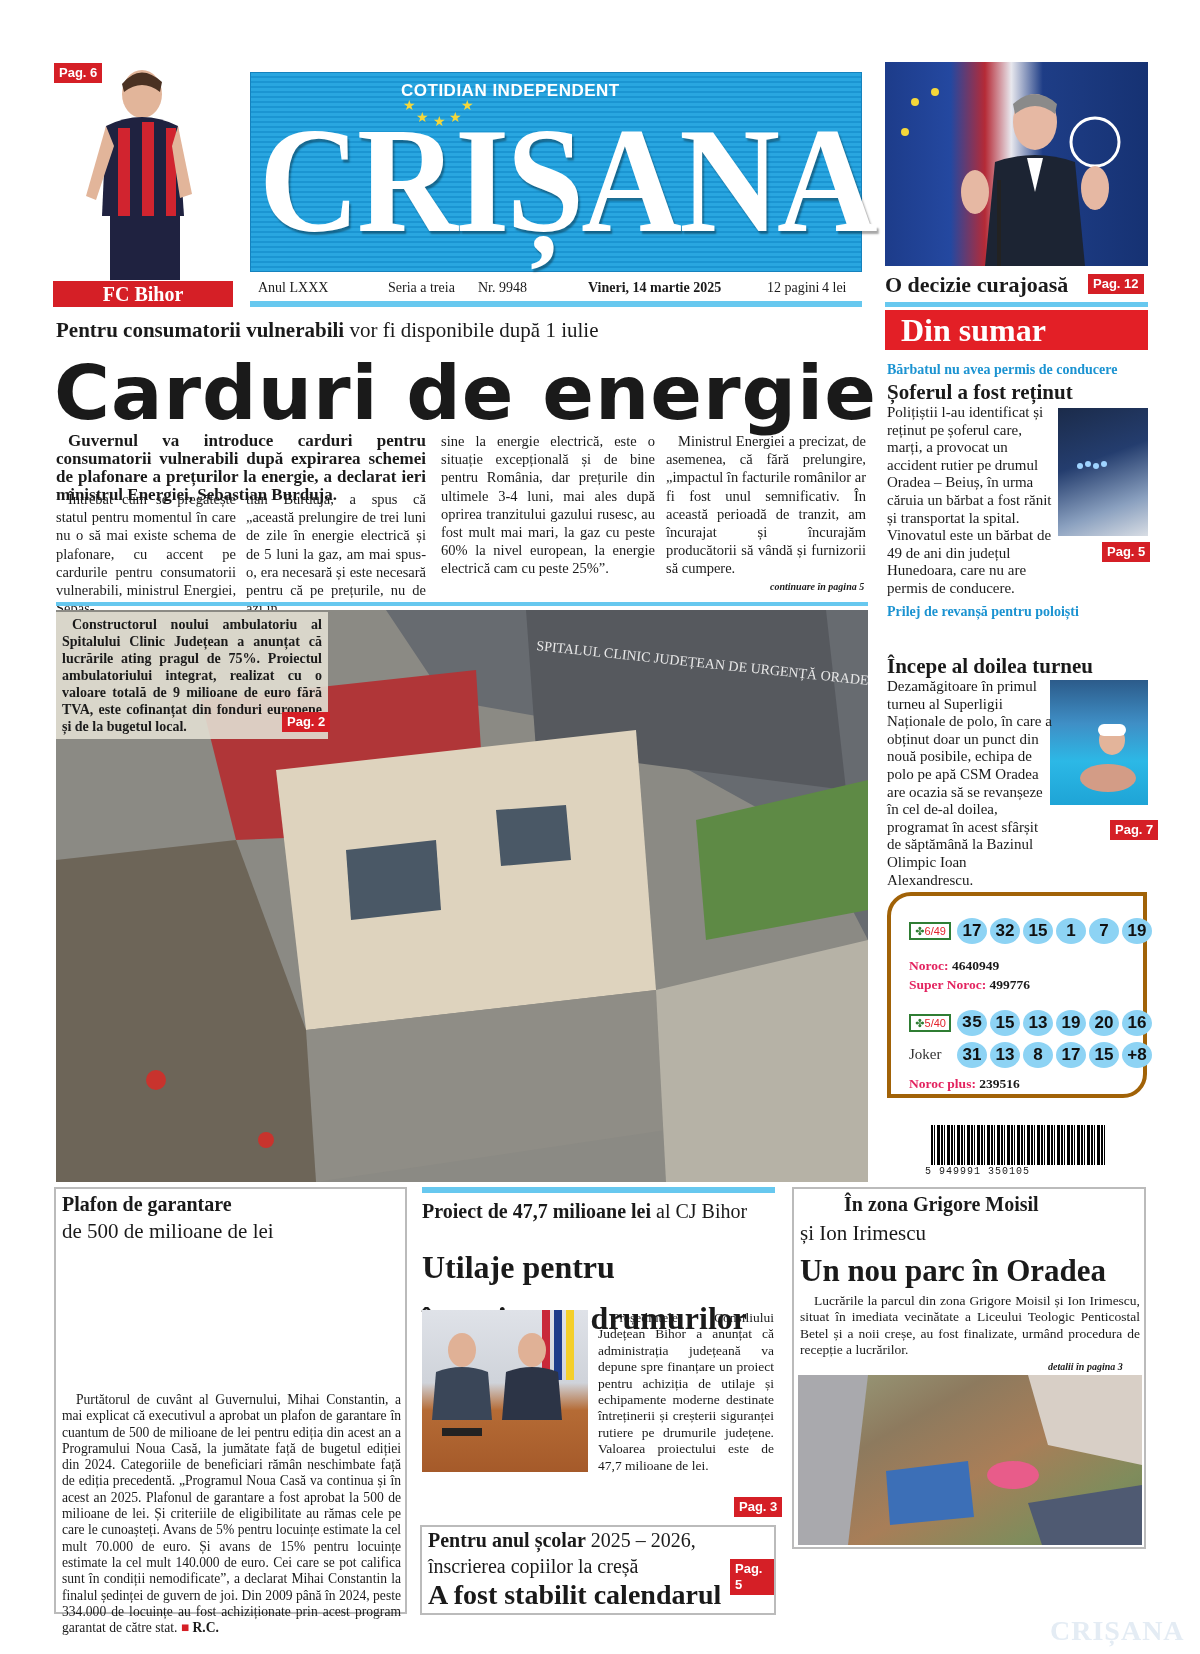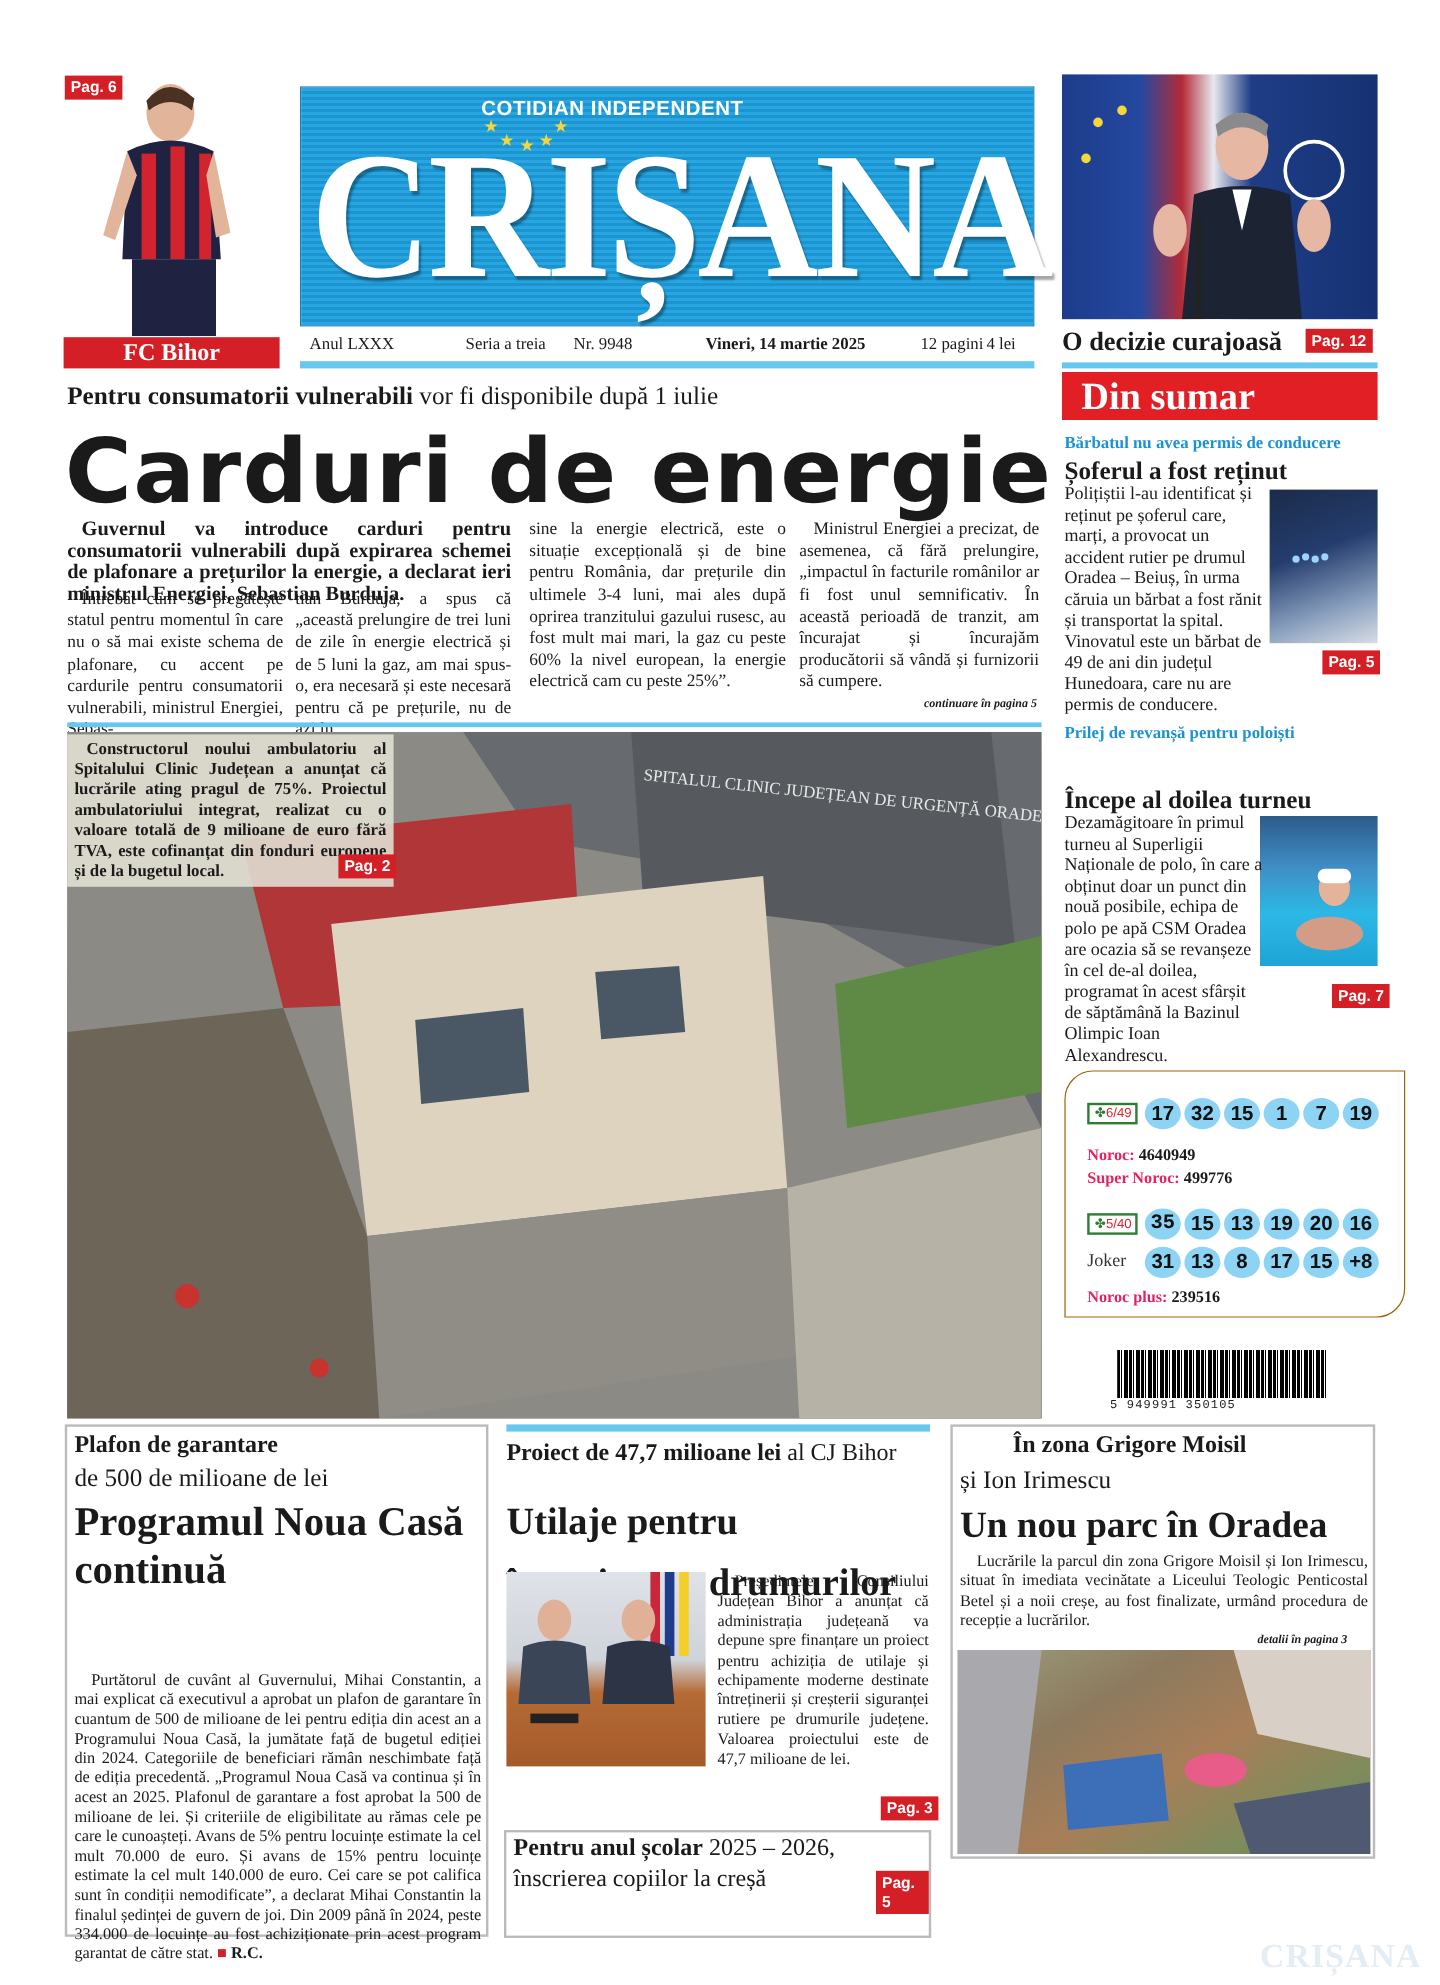--- a/index.html
+++ b/index.html
@@ -40,21 +40,21 @@
   #cont { left: 770px; top: 581px; font-size: 10px; font-style: italic; font-weight: bold; }
   #rule1 { left: 56px; top: 602px; width: 812px; height: 4px; background: #67c8ef; }
 
   
   #hospital { left: 56px; top: 610px; width: 812px; height: 572px; background:
       linear-gradient(155deg, rgba(255,255,255,0) 40%, rgba(0,0,0,0.08) 41%),
       linear-gradient(180deg, #9aa3a8 0%, #7b7f7c 30%, #6d6358 60%, #5d5247 100%); }
   #caption { left: 56px; top: 612px; width: 272px; padding: 4px 6px; background: rgba(225,222,210,0.9); font-weight: bold; font-size: 14px; line-height: 17px; text-indent: 10px; }
 
   
-  #loto { left: 887px; top: 892px; width: 284px; height: 206px; border: 1px solid #a16207; border-radius: 24px 0 24px 0; }
+  #loto { left: 887px; top: 892px; width: 260px; height: 206px; border: 4px solid #a16207; border-radius: 24px 0 24px 0; }
   .ball { position: absolute; width: 30px; height: 26px; border-radius: 50%; background: #8dd3f4; font-family: "Liberation Sans", sans-serif; font-weight: bold; font-size: 17px; text-align: center; line-height: 26px; color: #111; }
   .game { position: absolute; width: 42px; height: 18px; border: 2px solid #2f7d33; background: #fff; color: #e3232c; font-family: "Liberation Sans", sans-serif; font-size: 11px; line-height: 14px; text-align: right; padding-right: 3px; }
   .lotolabel { position: absolute; font-weight: bold; font-size: 13.5px; white-space: nowrap; }
   .lotolabel .r { color: #e3235f; }
 
   #barcode { left: 931px; top: 1125px; width: 175px; height: 40px; background: repeating-linear-gradient(90deg, #000 0 2px, #fff 2px 3px, #000 3px 4px, #fff 4px 6px, #000 6px 9px, #fff 9px 10px); }
   #barcodenum { left: 925px; top: 1166px; font-family: "Liberation Mono", monospace; font-size: 10px; letter-spacing: 1px; }
 
   
   .box { position: absolute; border: 2px solid #bbb; }
@@ -216,21 +216,20 @@
 
   <div class="lotolabel" style="left:18px;top:180px;"><span class="r">Noroc plus:</span> <span>239516</span></div>
 </div>
 
 <div id="barcode" class="abs"></div>
 <div id="barcodenum" class="abs">5  949991  350105</div>
 
 <div id="box1" class="box">
   <div class="abs b-kicker" style="left:6px;top:4px;">Plafon de garantare</div>
   <div class="abs b-sub" style="left:6px;top:30px;">de 500 de milioane de lei</div>
-  <div class="abs b-title" style="left:6px;top:60px;width:330px;">Programul Noua Casă continuă</div>
   <div class="abs b-text" style="left:6px;top:203px;width:339px;"><span>Purtătorul de cuvânt al Guvernului, Mihai Constantin, a mai explicat că executivul a aprobat un plafon de garantare în cuantum de 500 de milioane de lei pentru ediția din acest an a Programului Noua Casă, la jumătate față de bugetul ediției din 2024. Categoriile de beneficiari rămân neschimbate față de ediția precedentă. „Programul Noua Casă va continua și în acest an 2025. Plafonul de garantare a fost aprobat la 500 de milioane de lei. Și criteriile de eligibilitate au rămas cele pe care le cunoașteți. Avans de 5% pentru locuințe estimate la cel mult 70.000 de euro. Și avans de 15% pentru locuințe estimate la cel mult 140.000 de euro. Cei care se pot califica sunt în condiții nemodificate”, a declarat Mihai Constantin la finalul ședinței de guvern de joi. Din 2009 până în 2024, peste 334.000 de locuințe au fost achiziționate prin acest program garantat de către stat.</span> <span style="color:#d51f26;">■</span> <b>R.C.</b></div>
 </div>
 
 <div id="rule2" class="abs"></div>
 <div class="abs" style="left:422px;top:1200px;font-size:20px;white-space:nowrap;"><b>Proiect de 47,7 milioane lei</b><span> al CJ Bihor</span></div>
 <div class="abs b-title" style="left:422px;top:1242px;width:350px;font-size:32px;line-height:51px;">Utilaje pentru întreținerea drumurilor</div>
 <div class="photo" style="left:422px;top:1310px;width:166px;height:162px;background:linear-gradient(180deg,#dfe2e8 0%,#cfd3da 45%,#b56b35 62%,#a55a2a 100%);">
   <svg width="166" height="162">
       <rect x="120" y="0" width="8" height="70" fill="#c9283a"></rect>
       <rect x="132" y="0" width="8" height="70" fill="#1e3c8a"></rect>
@@ -242,20 +241,21 @@
       <rect x="20" y="118" width="40" height="8" fill="#222"></rect>
     </svg>
 </div>
 <div class="abs b-text" style="left:598px;top:1310px;width:176px;font-size:13.5px;line-height:16.4px;">Președintele Consiliului Județean Bihor a anunțat că administrația județeană va depune spre finanțare un proiect pentru achiziția de utilaje și echipamente moderne destinate întreținerii și creșterii siguranței rutiere pe drumurile județene. Valoarea proiectului este de 47,7 milioane de lei.</div>
 <div class="pag" style="left:734px;top:1497px;">Pag. 3</div>
 
 <div id="box4" class="box">
   <div class="abs" style="left:6px;top:2px;font-size:20px;white-space:nowrap;"><b>Pentru anul școlar</b><span> 2025 – 2026,</span></div>
   <div class="abs b-sub" style="left:6px;top:28px;font-size:20px;">înscrierea copiilor la creșă</div>
   <div class="pag" style="left:308px;top:32px;">Pag. 5</div>
+  <div class="abs" style="left:6px;top:52px;font-weight:bold;font-size:28px;white-space:nowrap;">A fost stabilit calendarul</div>
 </div>
 
 <div id="box3" class="box">
   <div class="abs b-kicker" style="left:6px;top:4px;margin-left:44px;">În zona Grigore Moisil</div>
   <div class="abs b-sub" style="left:6px;top:32px;">și Ion Irimescu</div>
   <div class="abs b-title" style="left:6px;top:62px;white-space:nowrap;font-size:31px;">Un nou parc în Oradea</div>
   <div class="abs b-text" style="left:6px;top:104px;width:340px;font-size:13.5px;">Lucrările la parcul din zona Grigore Moisil și Ion Irimescu, situat în imediata vecinătate a Liceului Teologic Penticostal Betel și a noii creșe, au fost finalizate, urmând procedura de recepție a lucrărilor.</div>
   <div class="abs" style="left:254px;top:172px;font-size:10px;font-style:italic;font-weight:bold;">detalii în pagina 3</div>
   <div class="photo" style="left:4px;top:186px;width:344px;height:170px;background:linear-gradient(150deg,#9aa07e 0%,#8d7a5e 30%,#a87e58 55%,#7f8c5c 80%,#6d7d58 100%);">
     <svg width="344" height="170">

